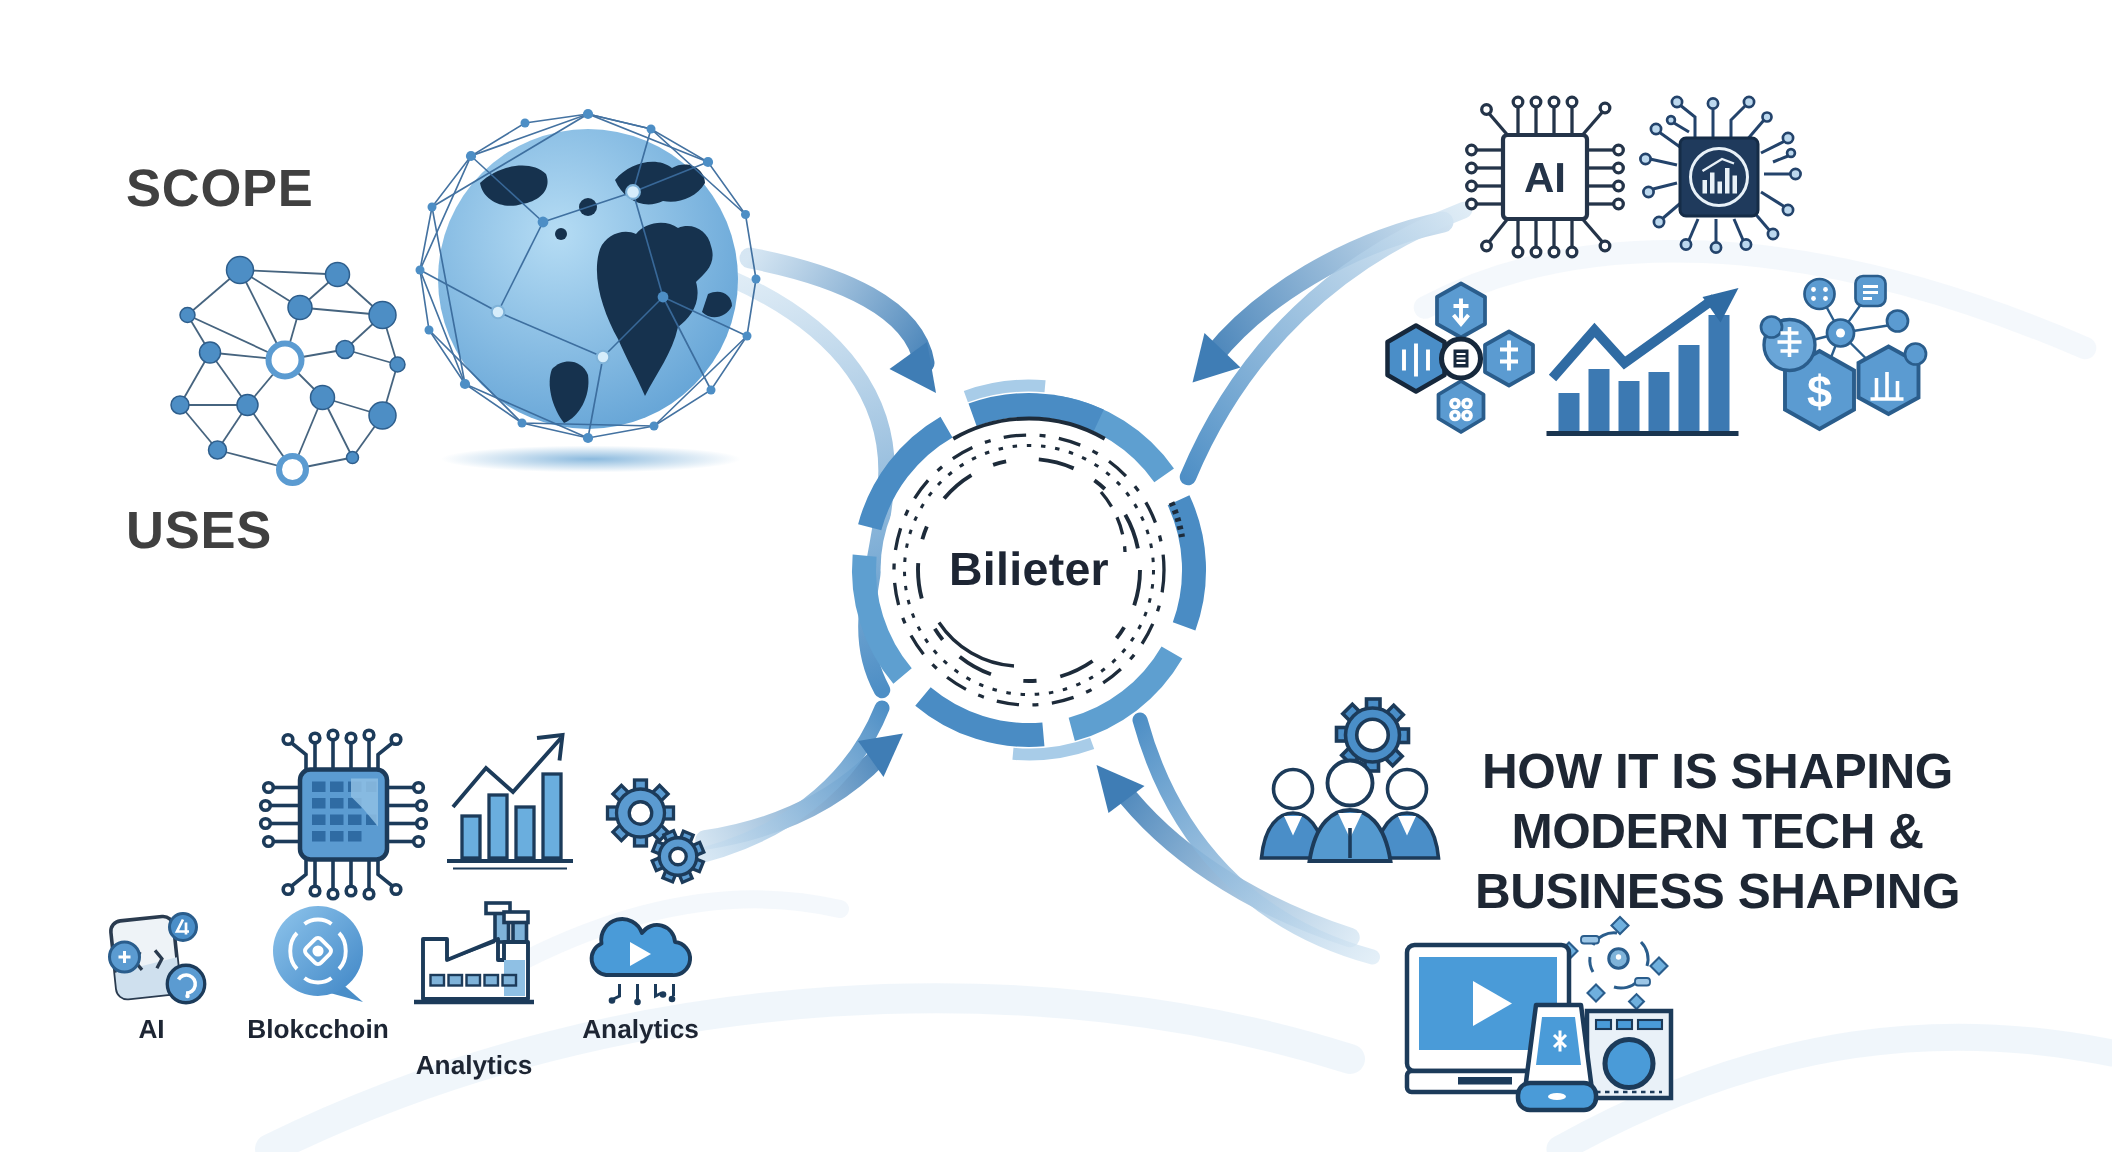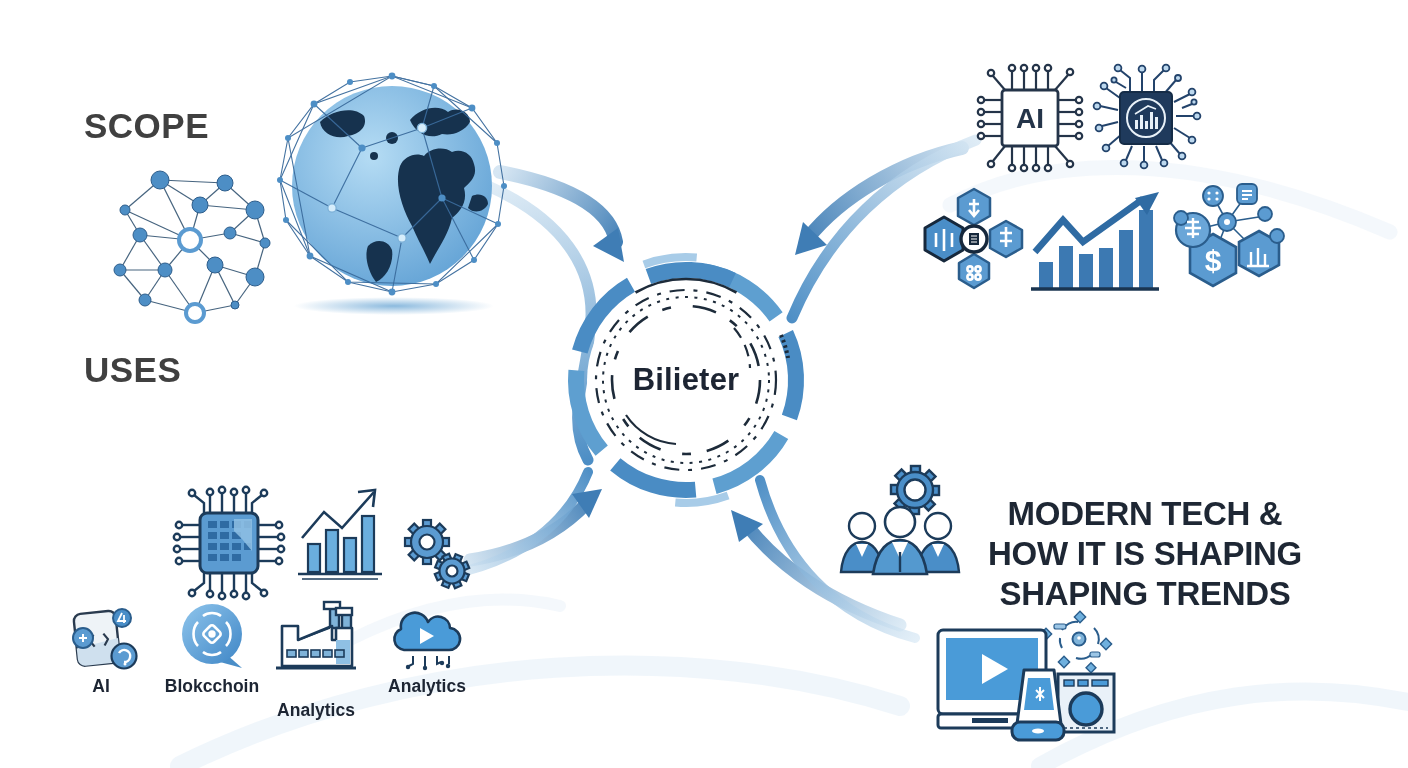--- a/index.html
+++ b/index.html
@@ -89,21 +89,21 @@
   </g>
 
   <g fill="none" stroke-linecap="round">
     <path d="M900,625 C830,602 778,566 746,524" stroke="url(#gBR)" stroke-width="13"></path>
     <path d="M915,638 C834,616 782,560 760,480" stroke="url(#gBR2)" stroke-width="10"></path>
     <polygon points="731,510 739,542 763,524" fill="#3f7db5"></polygon>
   </g>
 </svg>
 
 <div class="abs heading" style="left:84px;top:106px;">SCOPE</div>
-<div class="abs heading" style="left:84px;top:334px;margin-top:16px;">USES</div>
+<div class="abs heading" style="left:84px;top:334px;">USES</div>
 
 <div class="abs" style="left:105px;top:165px;">
   <svg width="165" height="160" viewBox="0 0 165 160">
     <g stroke="#46647f" stroke-width="1.2">
       <line x1="55" y1="15" x2="120" y2="18"></line>
         <line x1="55" y1="15" x2="95" y2="40"></line>
       <line x1="120" y1="18" x2="95" y2="40"></line>
         <line x1="120" y1="18" x2="150" y2="45"></line>
       <line x1="95" y1="40" x2="150" y2="45"></line>
         <line x1="95" y1="40" x2="85" y2="75"></line>
@@ -650,23 +650,23 @@
     <polygon points="97,84 109,84 103,97" fill="#fff"></polygon>
 
     <circle cx="65" cy="62" r="15" fill="#fff" stroke="#1c3b5a" stroke-width="2.6"></circle>
     <path d="M38,114 C42,88 54,80 65,80 C76,80 88,88 92,114 Z" fill="#5499cf" stroke="#1c3b5a" stroke-width="2.6"></path>
     <polygon points="57,82 73,82 65,99" fill="#fff"></polygon>
     <line x1="65" y1="92" x2="65" y2="112" stroke="#1c3b5a" stroke-width="2.4"></line>
   </svg>
 </div>
 
 <div class="abs right-heading" style="left:972px;top:494px;">
+  <div>HOW IT IS SHAPING</div>
   <div>MODERN TECH &amp;</div>
-  <div>HOW IT IS SHAPING</div>
-  <div>SHAPING TRENDS</div>
+  <div>BUSINESS SHAPING</div>
 </div>
 
 <div class="abs" style="left:930px;top:612px;">
   <svg width="190" height="135" viewBox="0 0 190 135">
 
     <g>
       <g stroke="#2a5d8c" stroke-width="2" fill="none">
         <path d="M132,18 A16,16 0 0 1 148,10"></path>
         <path d="M164,16 A16,16 0 0 1 168,32"></path>
         <path d="M162,42 A16,16 0 0 1 146,46"></path>

